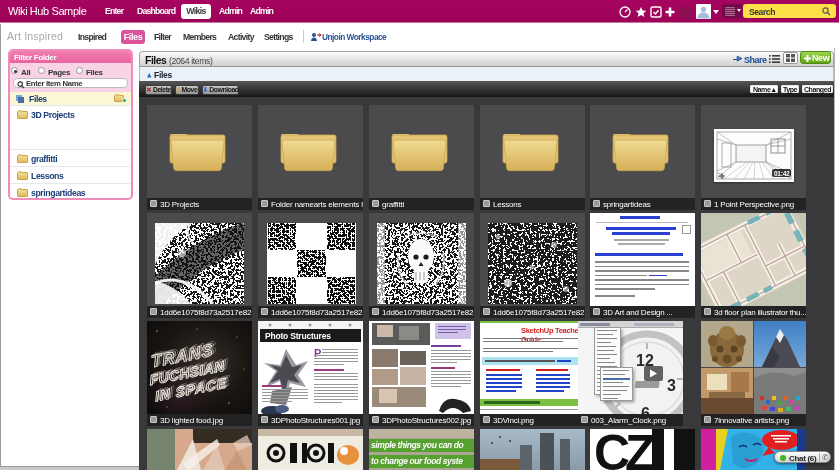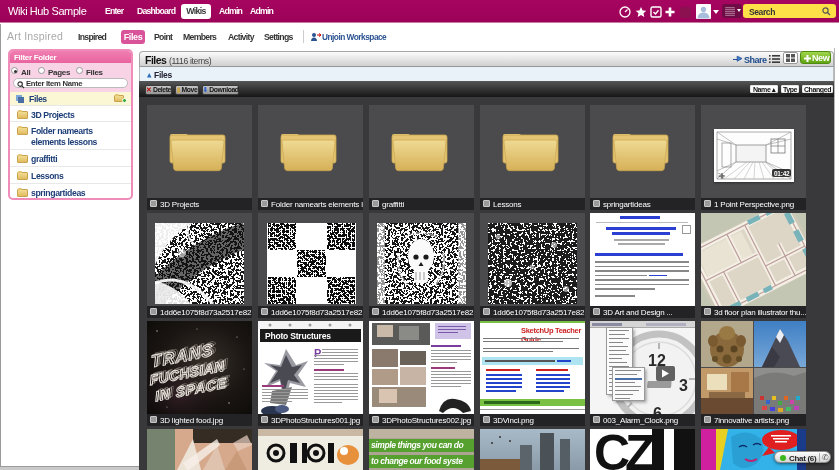--- a/index.html
+++ b/index.html
@@ -103,21 +103,21 @@
       <svg class="abs" style="left:79px;top:3px;" width="9" height="9" viewBox="0 0 9 9">
         <circle cx="3.5" cy="3.5" r="2.6" fill="none" stroke="#555" stroke-width="1.2"></circle>
         <path d="M5.5 5.5L8 8" stroke="#555" stroke-width="1.2"></path>
       </svg>
     </div>
 
 <div id="bar2"></div>
 <div id="wikiname">Art Inspired</div>
 <div class="tab" style="left:78px;">Inspired</div>
 <div id="filespill">Files</div>
-<div class="tab" style="left:154px;">Point</div>
+<div class="tab" style="left:154px;">Filter</div>
 <div class="tab" style="left:183px;">Members</div>
 <div class="tab" style="left:228px;">Activity</div>
 <div class="tab" style="left:264px;">Settings</div>
 <div id="tabdiv"></div>
 <svg class="abs" style="left:310px;top:32px;" width="11" height="11" viewBox="0 0 11 11">
       <circle cx="4" cy="3" r="2" fill="#2b5291"></circle>
       <path d="M1 9c0-2.2 1.5-3.5 3-3.5S7 6.8 7 9z" fill="#2b5291"></path>
       <path d="M7 3h4M9 1.5L11 3 9 4.5" stroke="#c00" stroke-width="1" fill="none"></path>
     </svg>
 <div id="unjoin">Unjoin Workspace</div>
@@ -148,41 +148,37 @@
           <rect x="3" y="3" width="6" height="6" fill="#4a6fa5"></rect>
         </svg>
         <span class="treetxt" style="left:19px;top:2px;">Files</span>
   <div class="foldico" style="left:104px;top:3px;width:10px;height:7px;"></div>
         <div class="abs" style="left:112px;top:6px;width:5px;height:5px;background:#3a3;border-radius:50%;border:1px solid #fff;"></div>
  </div>
  <div class="treerow" style="top:54px;height:16px;">
         <div class="foldico" style="left:7px;top:5px;"></div>
         <span class="treetxt" style="left:21px;top:4px;">3D Projects</span>
       </div>
- <div class="treerow" style="top:70px;height:28px;">
-        <div class="foldico" style="left:7px;top:5px;"></div>
-        <span class="treetxt" style="left:21px;top:4px;">Folder namearts<br>elements lessons</span>
-      </div>
  <div class="treerow" style="top:98px;height:17px;">
         <div class="foldico" style="left:7px;top:5px;"></div>
         <span class="treetxt" style="left:21px;top:4px;">graffitti</span>
       </div>
  <div class="treerow" style="top:115px;height:17px;">
         <div class="foldico" style="left:7px;top:5px;"></div>
         <span class="treetxt" style="left:21px;top:4px;">Lessons</span>
       </div>
  <div class="treerow" style="top:132px;height:17px;">
         <div class="foldico" style="left:7px;top:5px;"></div>
         <span class="treetxt" style="left:21px;top:4px;">springartideas</span>
       </div>
 </div>
 
 <div id="mainhead"></div>
 <div id="mh-files">Files</div>
-<div id="mh-items">(1116 items)</div>
+<div id="mh-items">(2064 items)</div>
 <svg class="abs" style="left:732px;top:53px;" width="11" height="11" viewBox="0 0 11 11">
       <path d="M1 6.5h4.2V3.2L10 5.5 5.2 8.2V6.5H1z" fill="#3b7dd8" stroke="#1e4a90" stroke-width="0.8"></path>
     </svg>
 <div id="sharetxt">Share</div>
 <svg class="abs" style="left:769px;top:55px;" width="11" height="8" viewBox="0 0 11 8">
       <g fill="#3a3a3a">
         <rect x="0" y="0" width="1.6" height="1.6"></rect>
         <rect x="3" y="0" width="8" height="1.6"></rect>
         <rect x="0" y="3.2" width="1.6" height="1.6"></rect>
         <rect x="3" y="3.2" width="8" height="1.6"></rect>
@@ -611,21 +607,21 @@
 <div class="abs" style="left:56px;top:69px;width:28px;height:1.5px;background:#2244cc;"></div>
 <div class="abs" style="left:0;top:78px;width:105px;height:7px;background:#7ac143;"></div>
 <div class="abs" style="left:4px;top:80px;width:56px;height:2.5px;background:#2a6a1a;"></div>
 <div class="abs" style="left:0;top:88px;width:105px;height:1.2px;background:#999;"></div>
 </div>
         <div class="cl">
           <div class="ci"></div>
           <span>3DVinci.png</span>
         </div>
       </div>
-<div class="cell" style="left:590px;top:321px;">
+<div class="cell" style="left:578px;top:321px;">
         <div class="fb" style="background:#f5f5f5;">
 <div class="abs" style="left:0;top:0;width:105px;height:7px;background:#d5d5d5;border-bottom:1px solid #aaa;"></div>
 <div class="abs" style="left:2px;top:2px;width:30px;height:3px;background:#8a8aa0;"></div>
 <div class="abs" style="left:56px;top:2px;width:40px;height:3px;background:#b0b0c0;"></div>
 <svg class="abs" style="left:0;top:0;" width="105" height="93" viewBox="0 0 105 93">
 <circle cx="69" cy="58" r="45" fill="#f2f2f2" stroke="#c2c2c2" stroke-width="7"></circle>
 <circle cx="69" cy="58" r="37" fill="none" stroke="#dcdcdc" stroke-width="1.5"></circle>
 <g fill="#2a2a2a" style="font-family:'Liberation Sans',sans-serif;font-weight:bold;">
 <text x="58" y="45" font-size="16">12</text>
 <text x="89" y="70" font-size="16">3</text>

